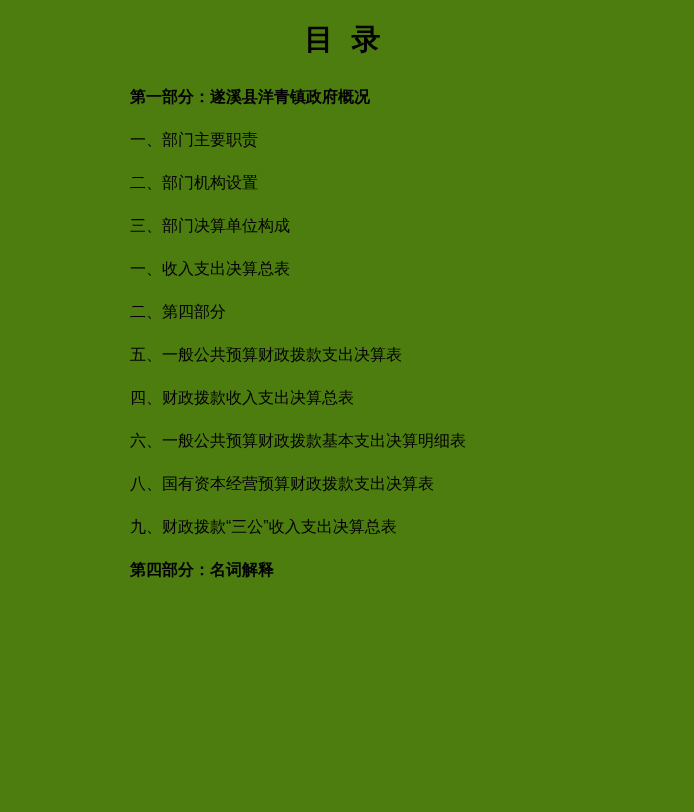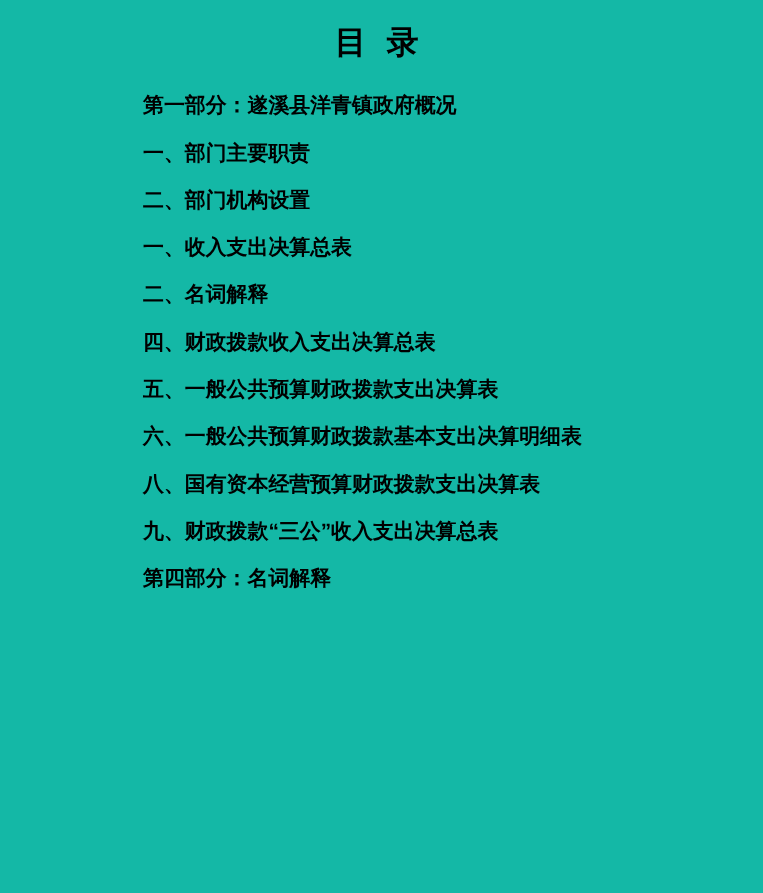--- a/index.html
+++ b/index.html
@@ -12,61 +12,62 @@
     height: 812px;
     overflow: hidden;
     font-family: "Liberation Sans", sans-serif;
     color: #000000;
   }
   .page {
     box-sizing: border-box;
     width: 694px;
     height: 812px;
     padding: 20px 94px 0 85px;
-    background: #14b8a6;
+    background: #4d7c0f;
   }
   .doc-title {
     font-size: 29px;
     font-weight: bold;
     line-height: 38px;
     text-align: center;
     word-spacing: 0.35em;
     margin: 0 0 28px 0;
     white-space: pre;
   }
   .toc-line {
-    font-size: 19px;
+    font-size: 16px;
     line-height: 22px;
     margin: 0 0 21px 0;
     text-indent: 45px;
     letter-spacing: 0;
     word-break: break-all;
     overflow-wrap: anywhere;
   }
   .toc-line.section {
     font-weight: bold;
   }
   .toc-line.item {
-    font-weight: bold;
+    font-weight: normal;
   }
 </style>
 </head>
 <body>
 
 <div class="page">
 
   <h1 class="doc-title">目 录</h1>
 
   <div>
     <p class="toc-line section">第一部分：遂溪县洋青镇政府概况</p>
     <p class="toc-line item">一、部门主要职责</p>
     <p class="toc-line item">二、部门机构设置</p>
+    <p class="toc-line item">三、部门决算单位构成</p>
     <p class="toc-line item">一、收入支出决算总表</p>
-    <p class="toc-line item">二、名词解释</p>
+    <p class="toc-line item">二、第四部分</p>
+    <p class="toc-line item">五、一般公共预算财政拨款支出决算表</p>
     <p class="toc-line item">四、财政拨款收入支出决算总表</p>
-    <p class="toc-line item">五、一般公共预算财政拨款支出决算表</p>
     <p class="toc-line item">六、一般公共预算财政拨款基本支出决算明细表</p>
     <p class="toc-line item">八、国有资本经营预算财政拨款支出决算表</p>
     <p class="toc-line item">九、财政拨款“三公”收入支出决算总表</p>
     <p class="toc-line section">第四部分：名词解释</p>
   </div>
 
 </div>
 
 </body></html>

